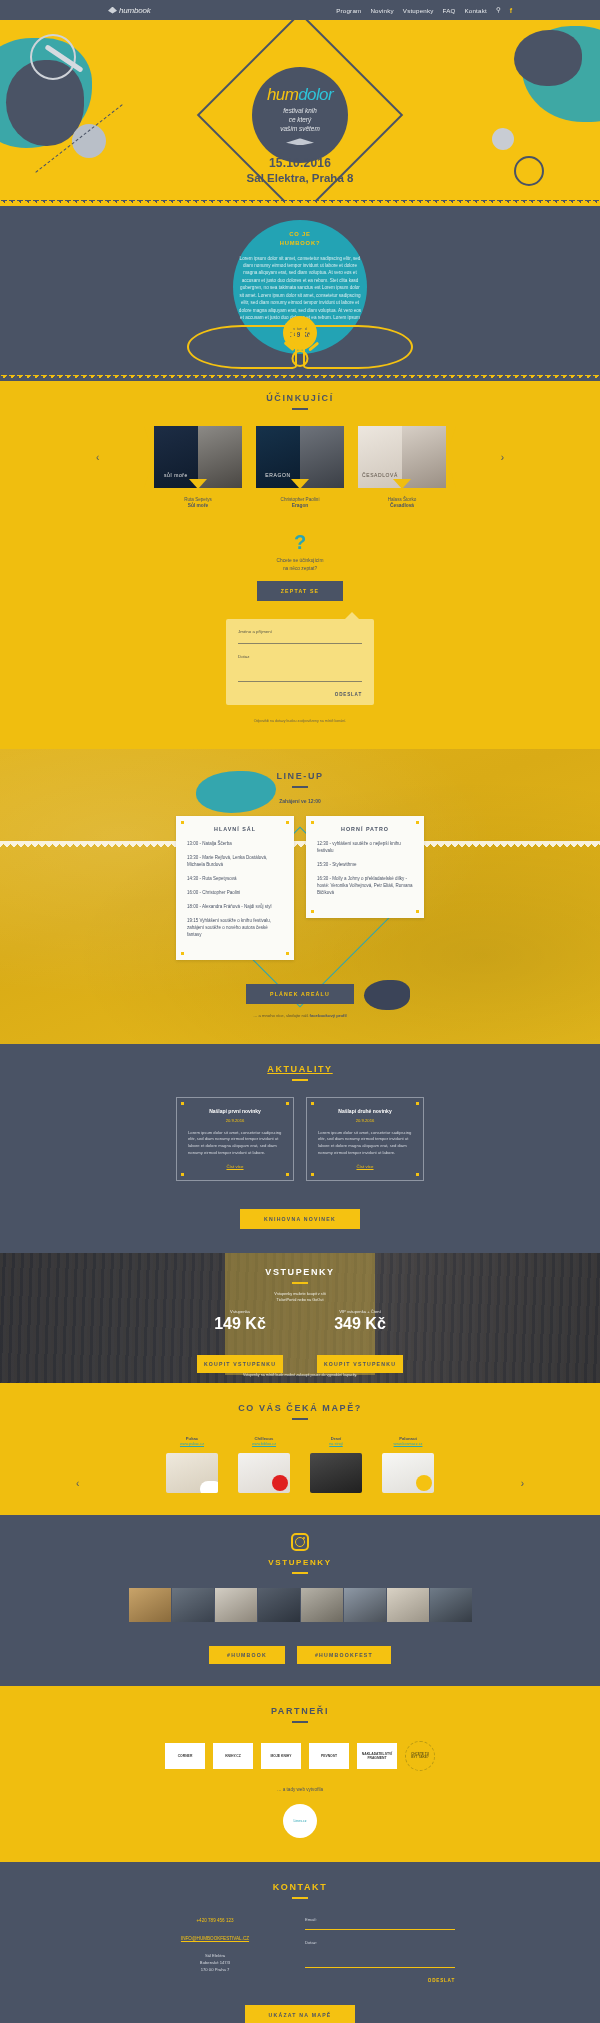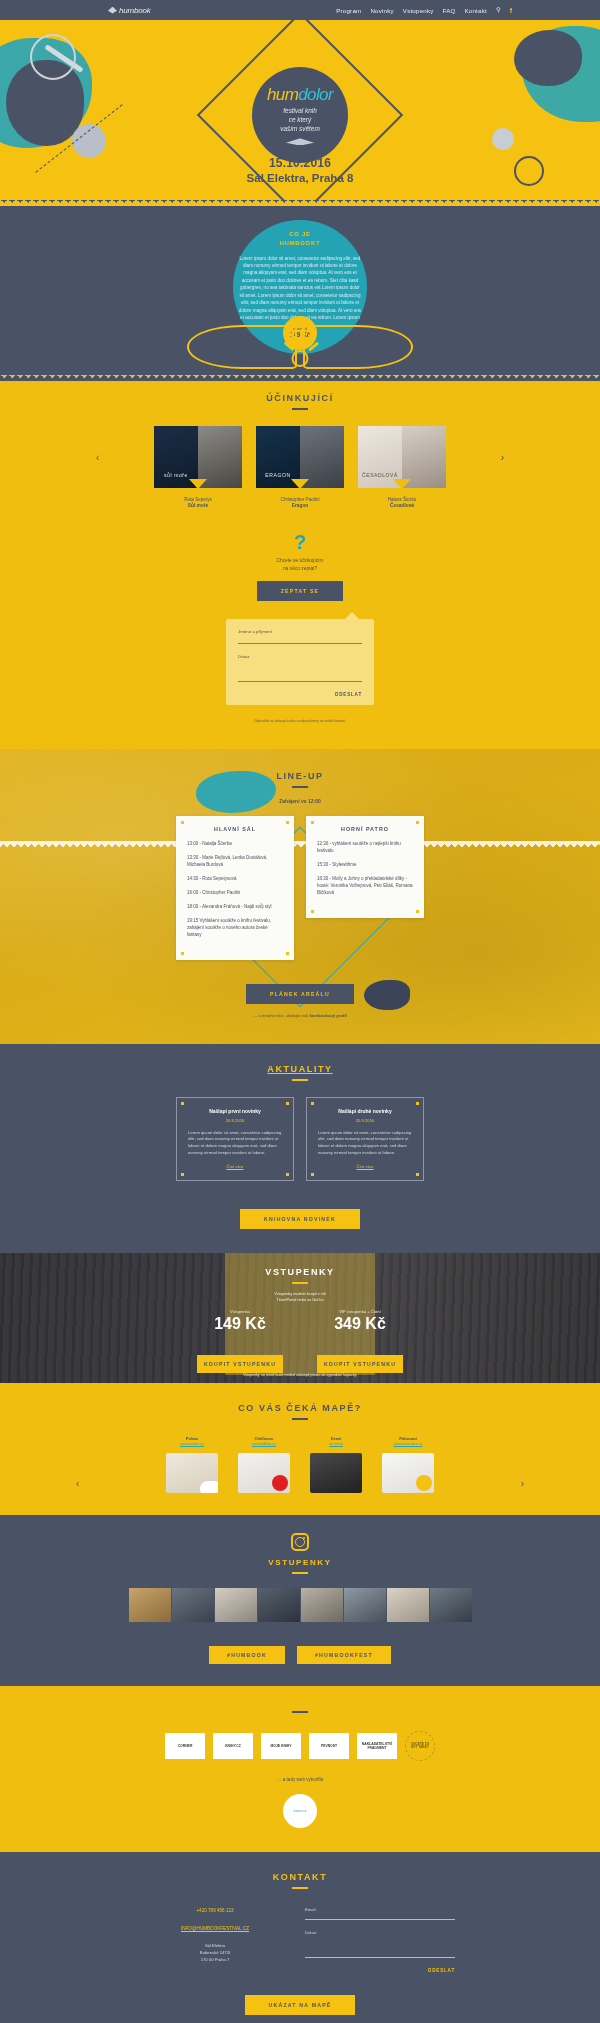--- a/index.html
+++ b/index.html
@@ -975,20 +975,21 @@
       <div class="ig-cell c7"></div>
       <div class="ig-cell c8"></div>
     </div>
     <div class="ig-tags">
       <button class="btn yellow">#HUMBOOK</button>
       <button class="btn yellow">#HUMBOOKFEST</button>
     </div>
   </section>
 
   <section class="partners">
+    <h2 class="sec-title">PARTNEŘI</h2>
     <div class="sec-rule"></div>
     <div class="p-row">
       <div class="p-logo">CORNER</div>
       <div class="p-logo">KNIHY.CZ</div>
       <div class="p-logo">MOJE KNIHY</div>
       <div class="p-logo">PEVNOST</div>
       <div class="p-logo">NAKLADATELSTVÍ FRAGMENT</div>
       <div class="p-logo circle">CHCETE TU BÝT TAKÉ?</div>
     </div>
     <div class="p-more">… a tady web vytvořila</div>

